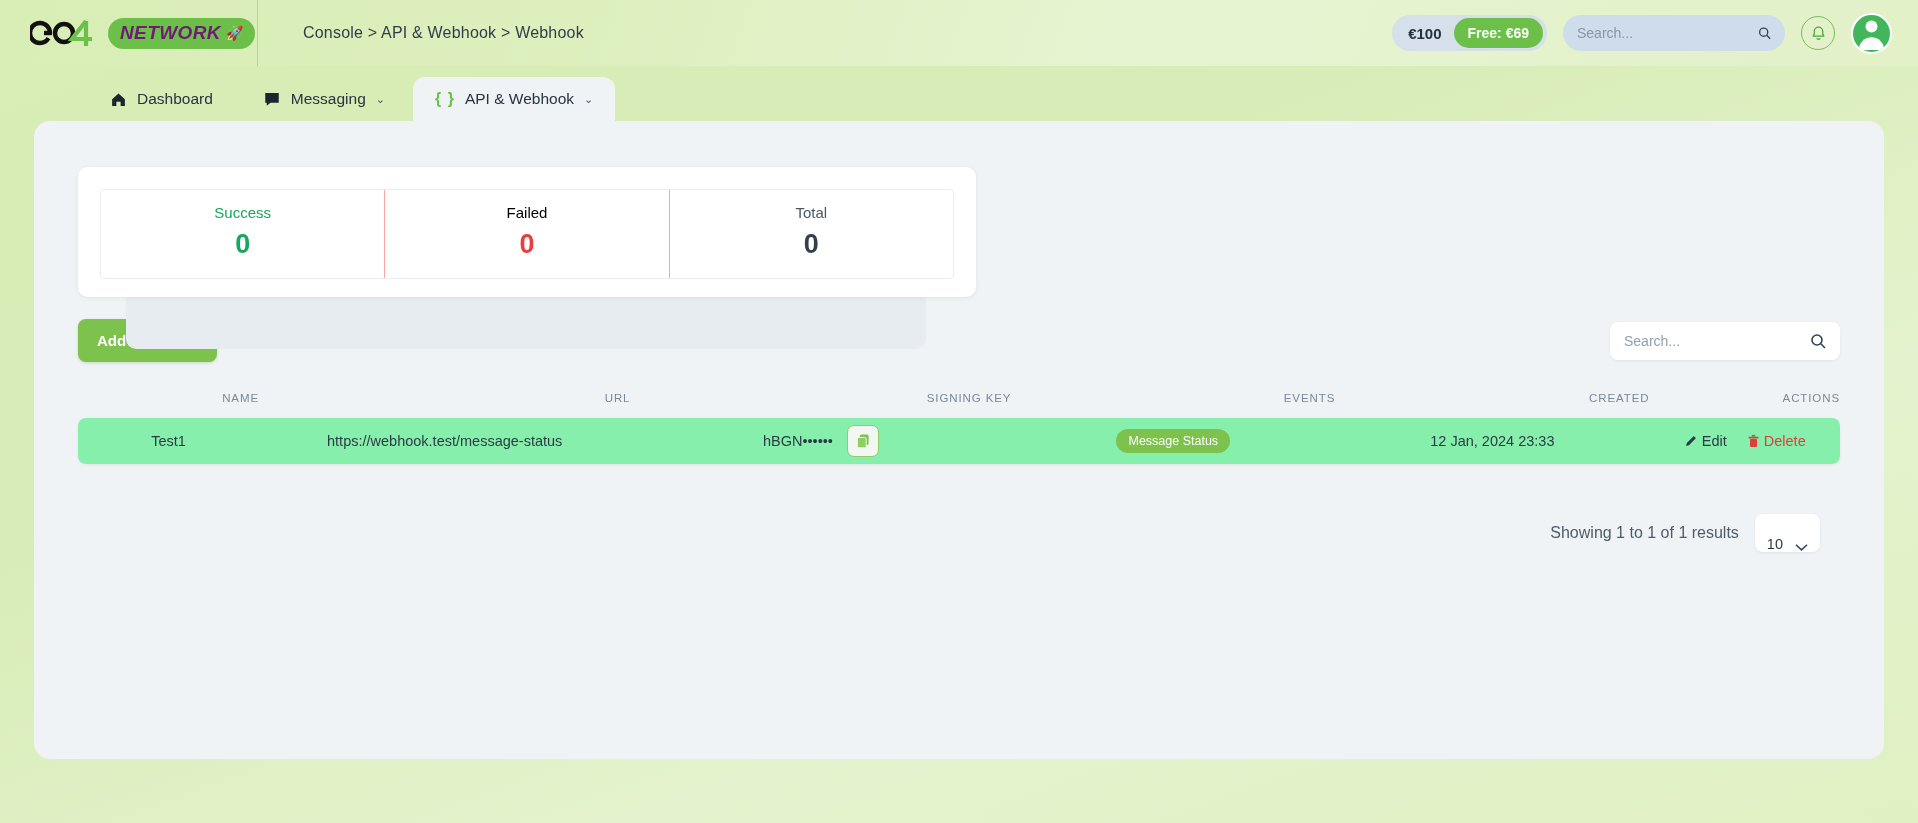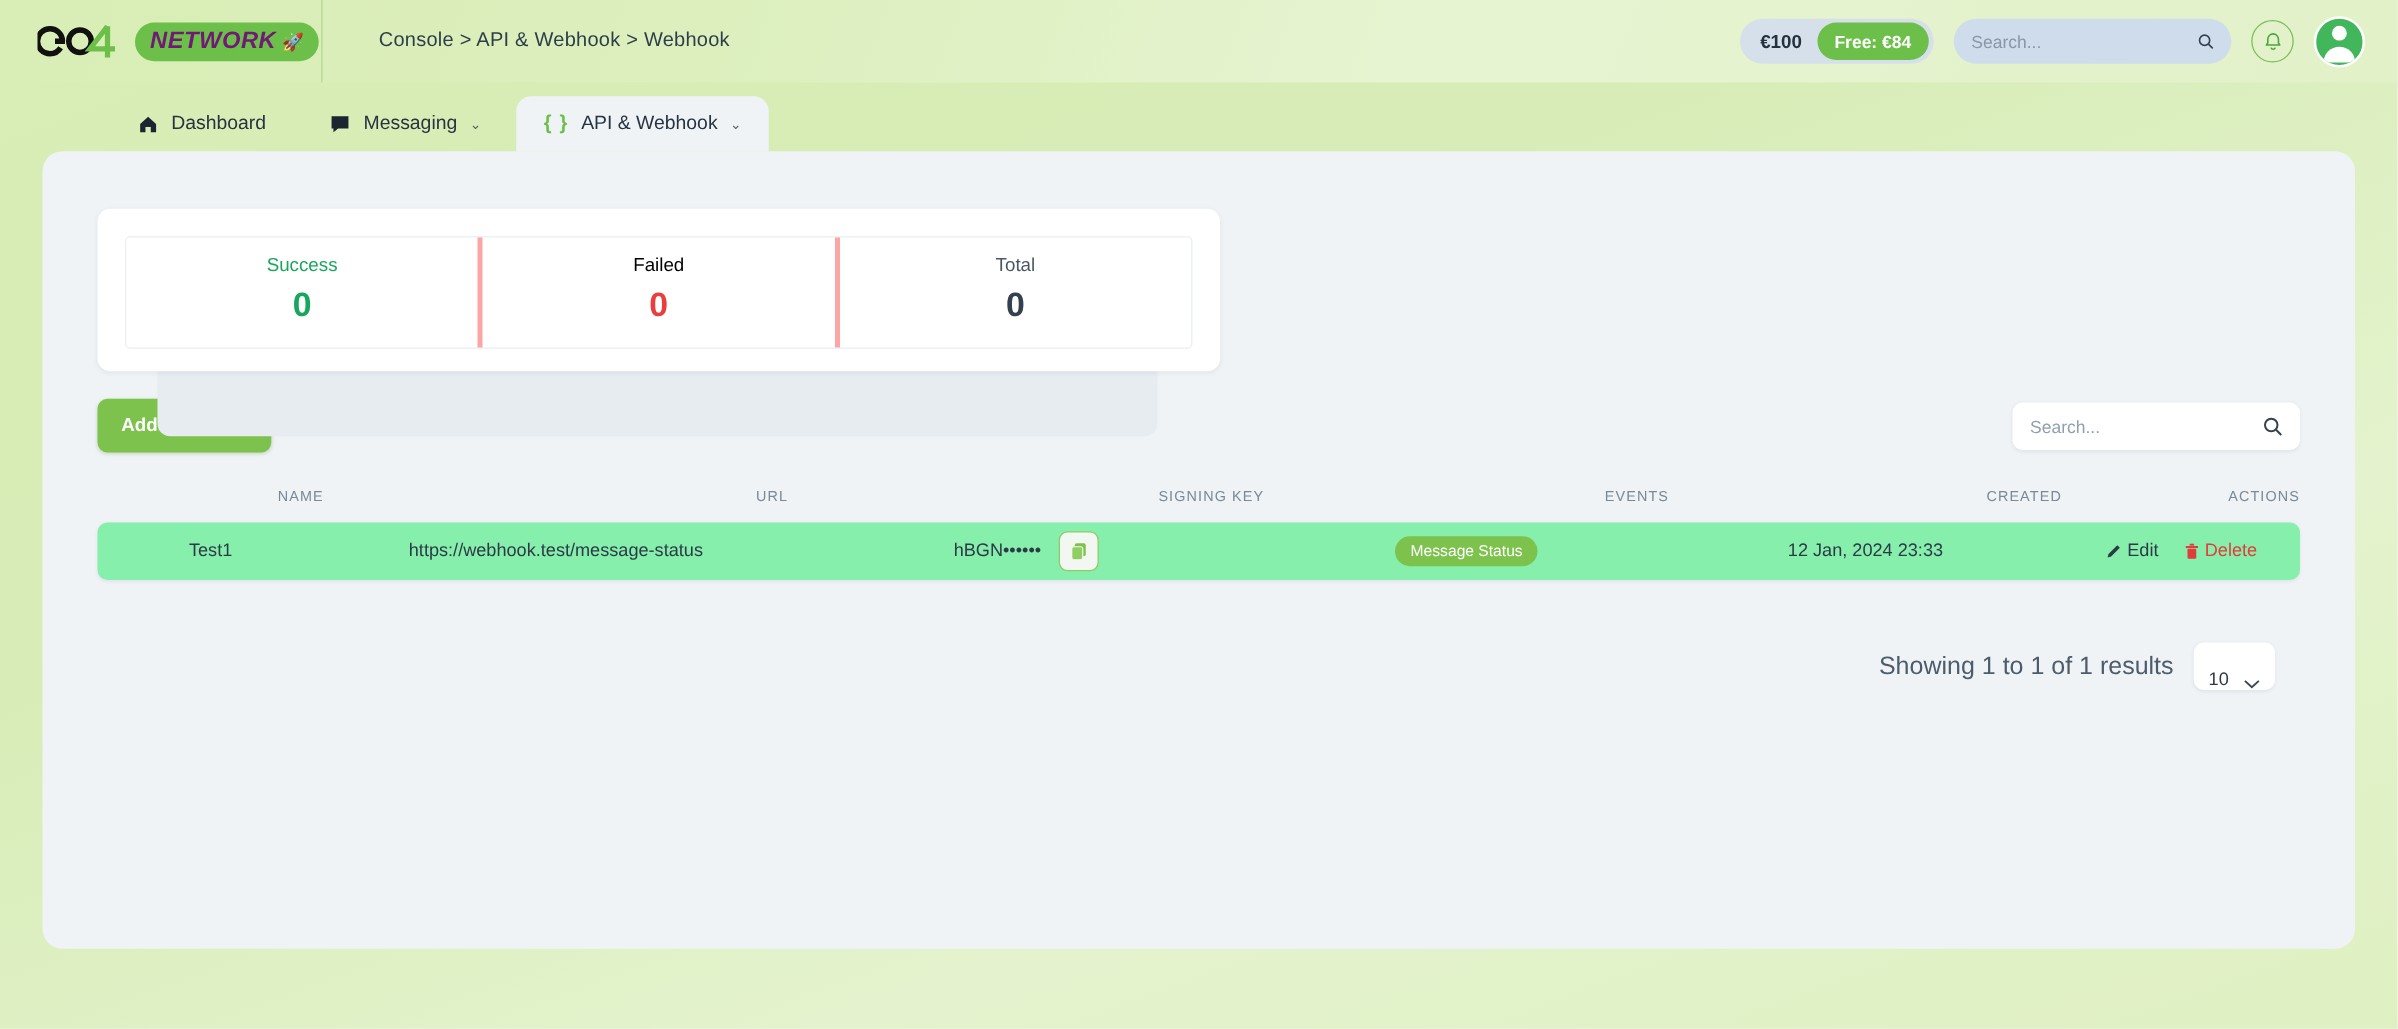--- a/index.html
+++ b/index.html
@@ -171,21 +171,21 @@
   }
   .stats-row {
     display: flex;
     border: 1px solid #eaeef2;
     border-radius: 4px;
   }
   .stat {
     flex: 1;
     text-align: center;
     padding: 14px 0 18px 0;
-    border-right: 4px solid #fca5a5;
+    border-right: 1px solid #fca5a5;
   }
   .stat:last-child { border-right: 0; }
   .stat-label { font-size: 15px; margin-bottom: 8px; }
   .stat-value { font-size: 27px; font-weight: bold; }
   .stats-caption {
     text-align: center;
     color: #63748a;
     font-size: 17px;
     padding: 26px 0 12px 0;
   }
@@ -281,21 +281,21 @@
   .act-edit { color: #2c3a47; }
   .act-del { color: #e23b3b; }
 
   .tfoot {
     display: flex;
     align-items: center;
     justify-content: flex-end;
     gap: 16px;
     margin: 50px 20px 0 20px;
   }
-  .showing { font-size: 20px; color: #4c5c6b; }
+  .showing { font-size: 16px; color: #4c5c6b; }
   .per-page {
     background: #fff;
     border-radius: 8px;
     height: 38px;
     min-width: 64px;
     display: flex; align-items: flex-end; justify-content: space-between;
     gap: 12px;
     padding: 0 12px;
     font-size: 14.5px;
     color: #2c3a47;
@@ -322,21 +322,21 @@
         <span class="bolt">🚀</span>
       </div>
     </div>
   </div>
 
   <div class="breadcrumb">Console &gt; API &amp; Webhook &gt; Webhook</div>
 
   <div class="topbar-right">
     <div class="balance-pill">
       <span class="balance-amount">€100</span>
-      <span class="balance-free">Free: €84</span>
+      <span class="balance-free">Free: €69</span>
     </div>
 
     <div class="search-box">
       <input type="text" placeholder="Search..." style="">
       <svg width="16" height="16" viewBox="0 0 16 16">
         <circle cx="7" cy="7" r="5" fill="none" stroke="#33424f" stroke-width="1.6"></circle>
         <line x1="10.8" y1="10.8" x2="15" y2="15" stroke="#33424f" stroke-width="1.6"></line>
       </svg>
     </div>
 

